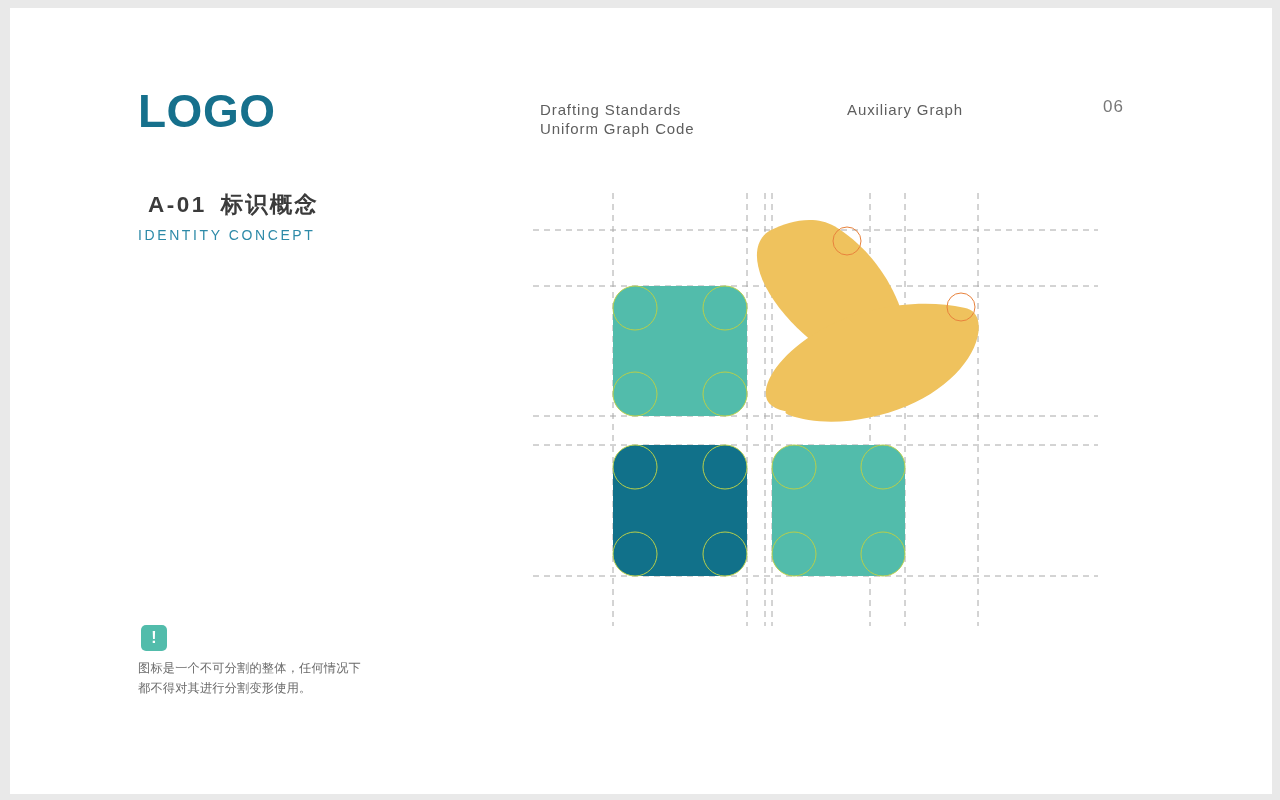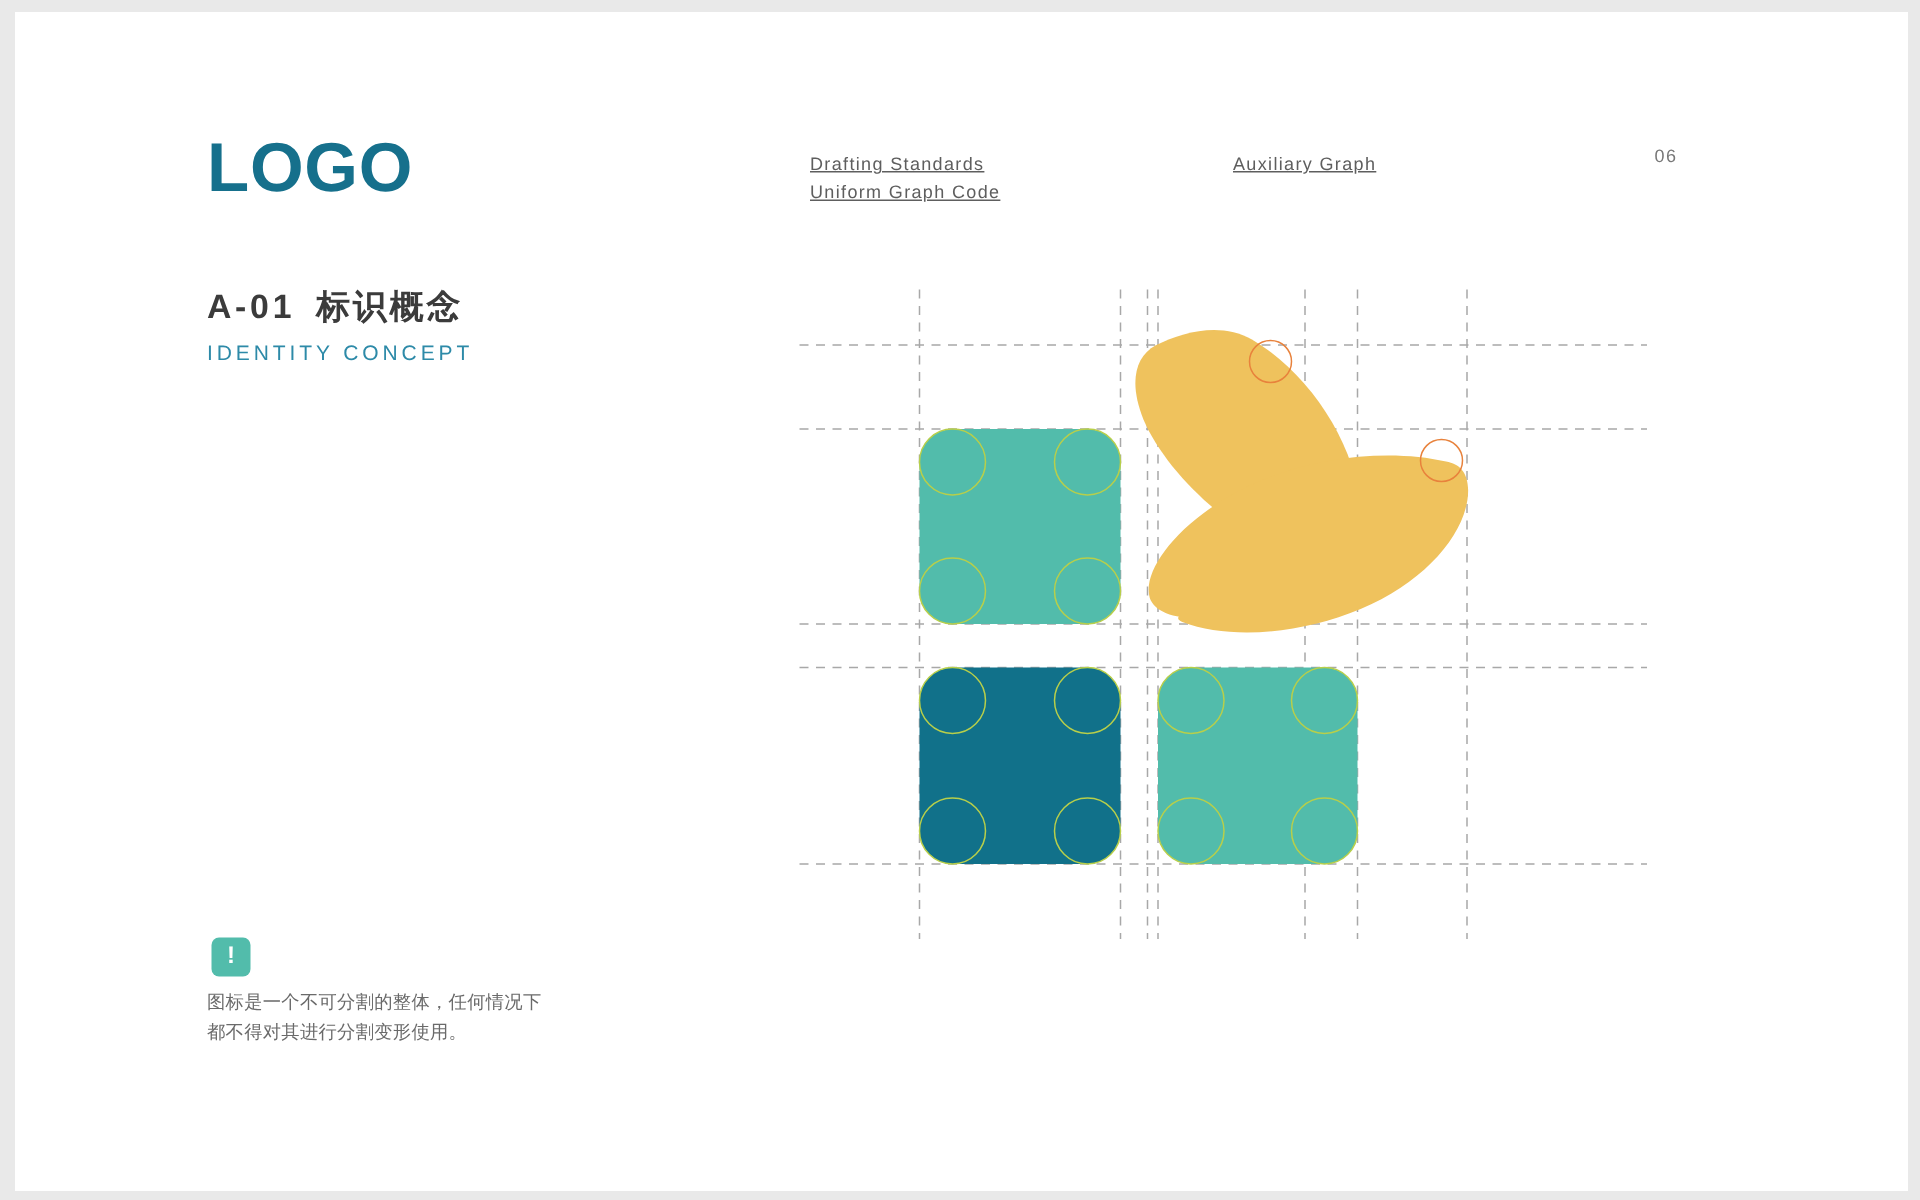--- a/index.html
+++ b/index.html
@@ -30,50 +30,49 @@
     top: 80px;
     font-size: 46px;
     font-weight: bold;
     letter-spacing: 0.5px;
     color: #16708c;
     line-height: 1;
   }
 
   .hdr-col {
     position: absolute;
-    font-size: 12px;
+    font-size: 15px;
     color: #5e5e5e;
     letter-spacing: 0.9px;
     line-height: 19px;
     white-space: nowrap;
-    text-decoration: underline;
   }
   #hdr-standards { left: 530px; top: 92px; }
-  #hdr-auxiliary { left: 812px; top: 92px; }
+  #hdr-auxiliary { left: 837px; top: 92px; }
   #hdr-pageno {
     position: absolute;
     left: 1093px;
     top: 89px;
-    font-size: 12px;
+    font-size: 17px;
     color: #787878;
     letter-spacing: 1px;
   }
 
   
   .section-title {
     position: absolute;
     left: 128px;
     top: 181px;
     font-size: 22.5px;
     font-weight: bold;
     color: #3b3b3b;
     letter-spacing: 1px;
     white-space: nowrap;
   }
-  .section-title .code { letter-spacing: 2.5px; }
+  .section-title .code { letter-spacing: 2.5px; margin-left: 10px; }
   .section-title .zh { margin-left: 14px; letter-spacing: 2px; margin-top: 20px; }
 
   .section-subtitle {
     position: absolute;
     left: 128px;
     top: 219px;
     font-size: 14px;
     color: #2d8aa8;
     letter-spacing: 2.6px;
     white-space: nowrap;

